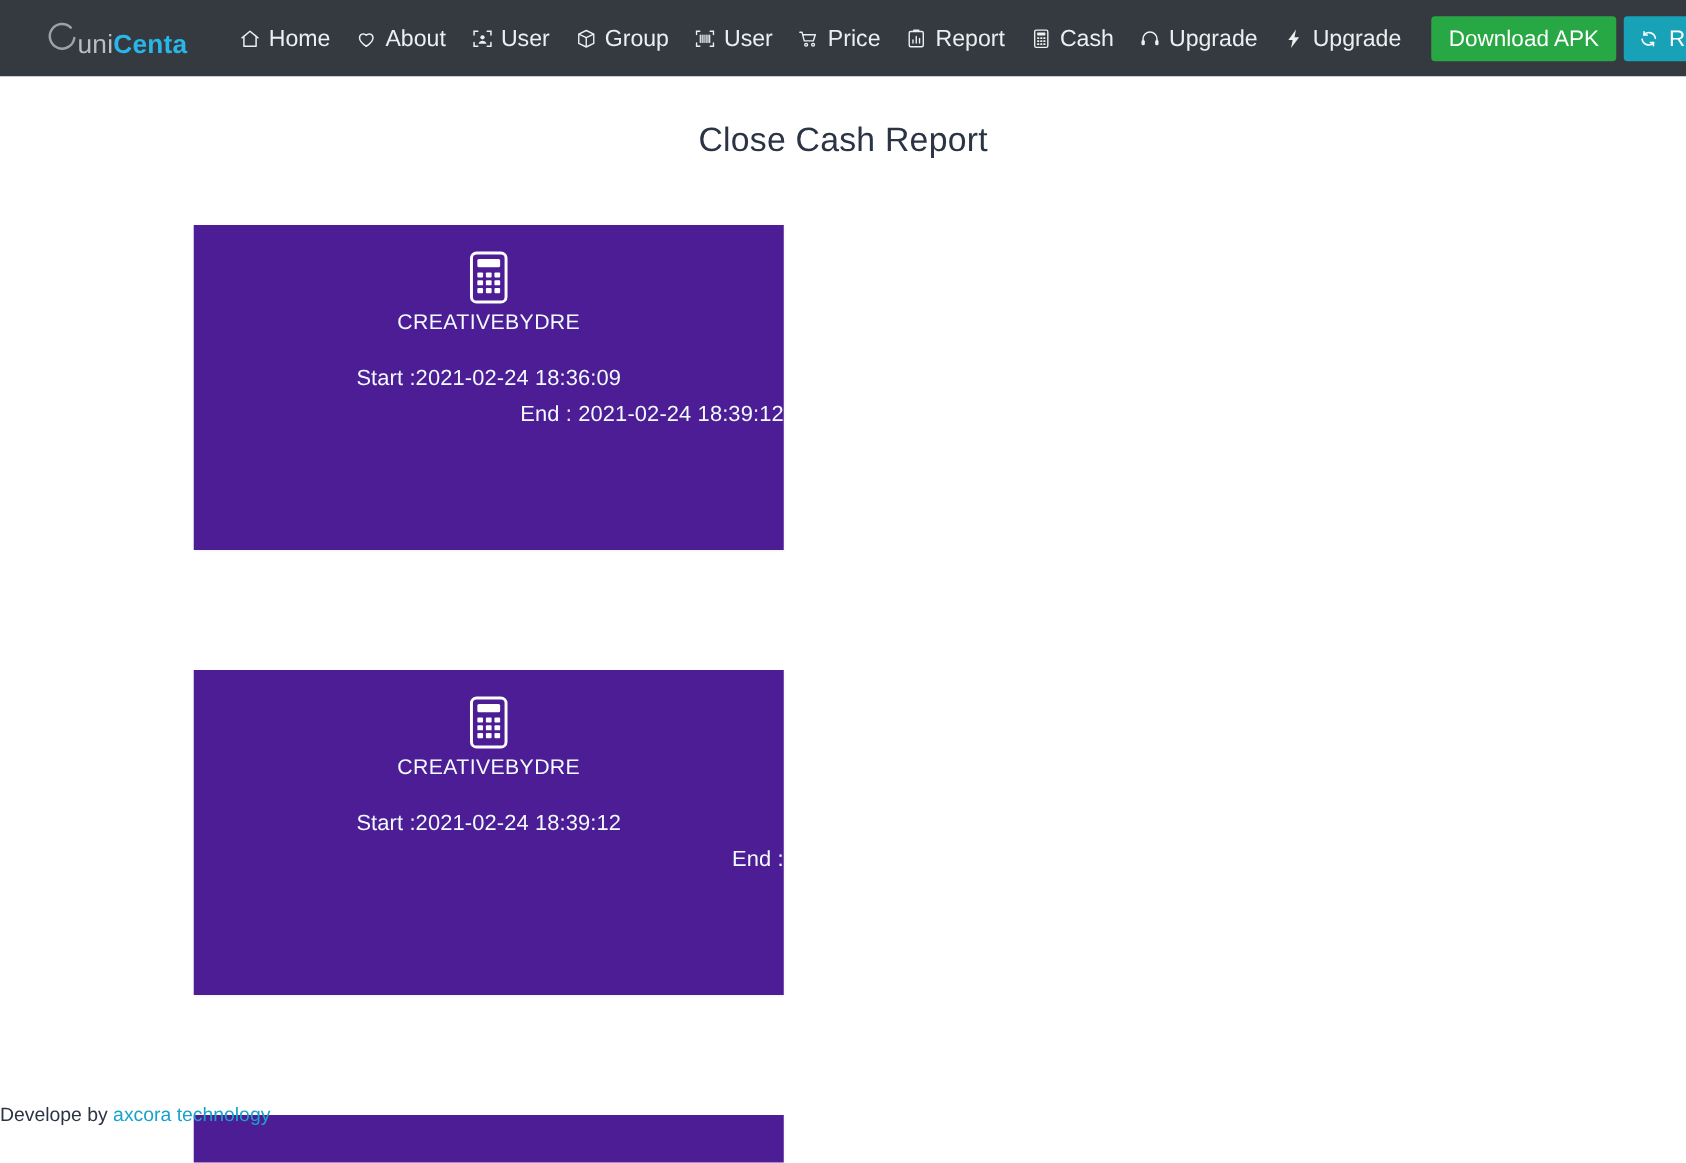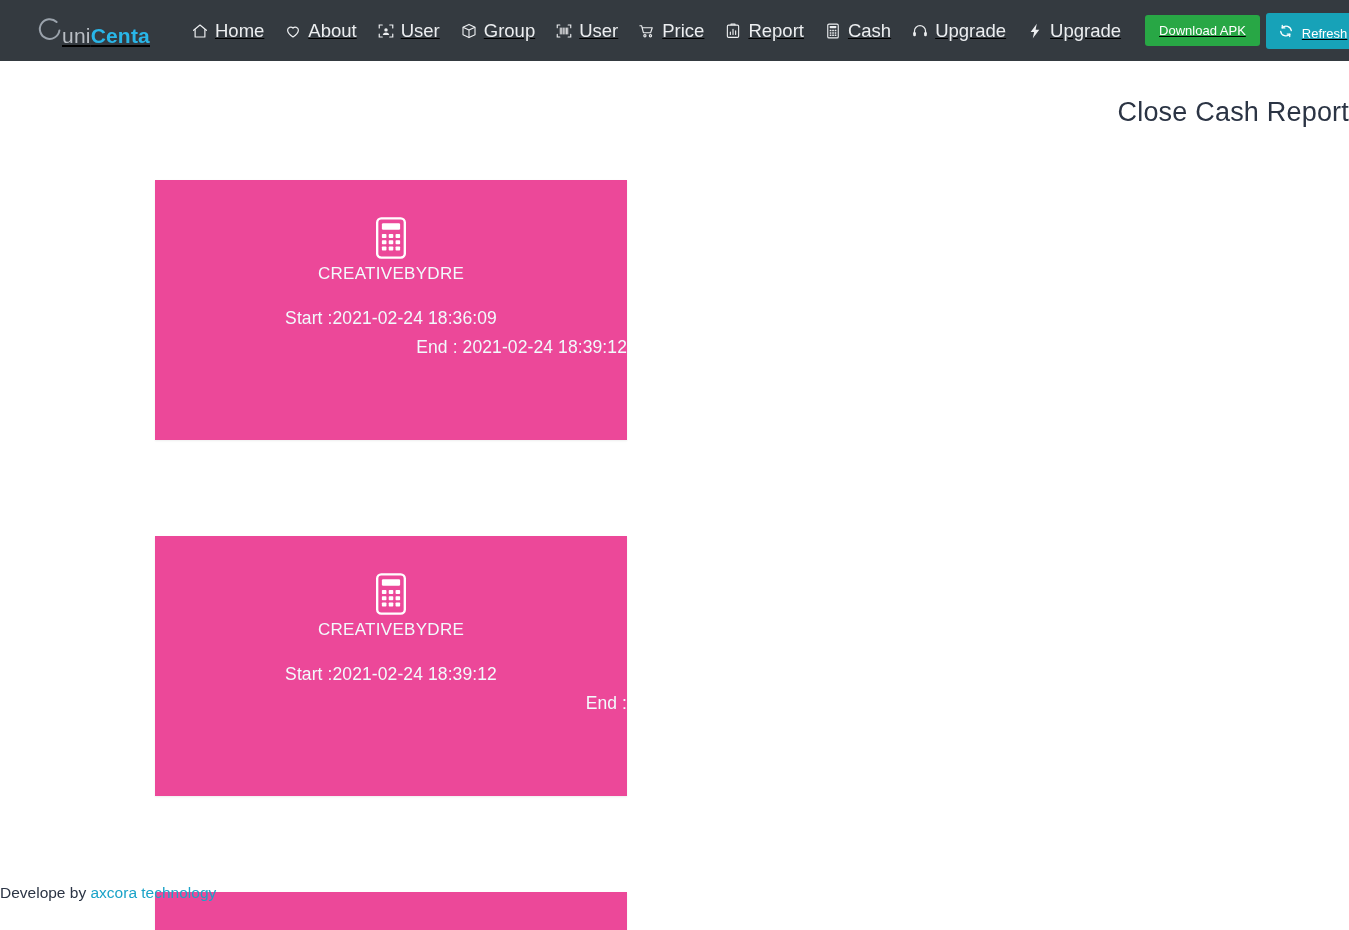--- a/index.html
+++ b/index.html
@@ -15,21 +15,20 @@
   }
 
   
   .navbar {
     height: 61px;
     background: #343a40;
     display: flex;
     align-items: center;
     padding: 0 14px 0 36px;
     position: relative;
-    text-decoration: underline;
   }
   .brand {
     display: flex;
     align-items: center;
     gap: 0px;
     margin-right: 26px;
     text-decoration: none;
     user-select: none;
   }
   .brand-mark {
@@ -78,61 +77,61 @@
   .nav-ico svg { display: block; }
 
   .nav-buttons {
     display: flex;
     align-items: center;
     gap: 6px;
     margin-left: 14px;
   }
   .btn {
     display: inline-flex;
-    align-items: flex-end;
+    align-items: center;
     justify-content: center;
     gap: 7px;
     border: none;
     border-radius: 3px;
     color: #ffffff;
-    font-size: 13px;
+    font-size: 18px;
     font-family: inherit;
     padding: 9px 14px;
     cursor: pointer;
     white-space: nowrap;
     line-height: 1;
   }
   .btn-apk { background: #28a745; }
   .btn-refresh { background: #17a2b8; padding-left: 11px; }
 
   
   .page-title {
-    text-align: right;
+    text-align: center;
     font-size: 27px;
     font-weight: 400;
     color: #2b3444;
     margin: 0;
     padding-top: 36px;
     letter-spacing: .2px;
   }
 
   .cards-wrap {
     margin-top: 52px;
     padding: 0 155px 0 155px;
     display: flex;
     flex-wrap: wrap;
     gap: 96px 96px;
   }
   .card {
     width: 472px;
     height: 260px;
-    background: #ec4899;
+    background: #4c1d95;
     color: #ffffff;
     text-align: center;
-    padding-top: 36px;
+    padding-top: 20px;
     cursor: pointer;
     box-shadow: 0 1px 2px rgba(0,0,0,.07);
   }
   .card-icon {
     display: block;
     margin: 0 auto 4px auto;
     width: 38px;
     height: 44px;
   }
   .card-name {

